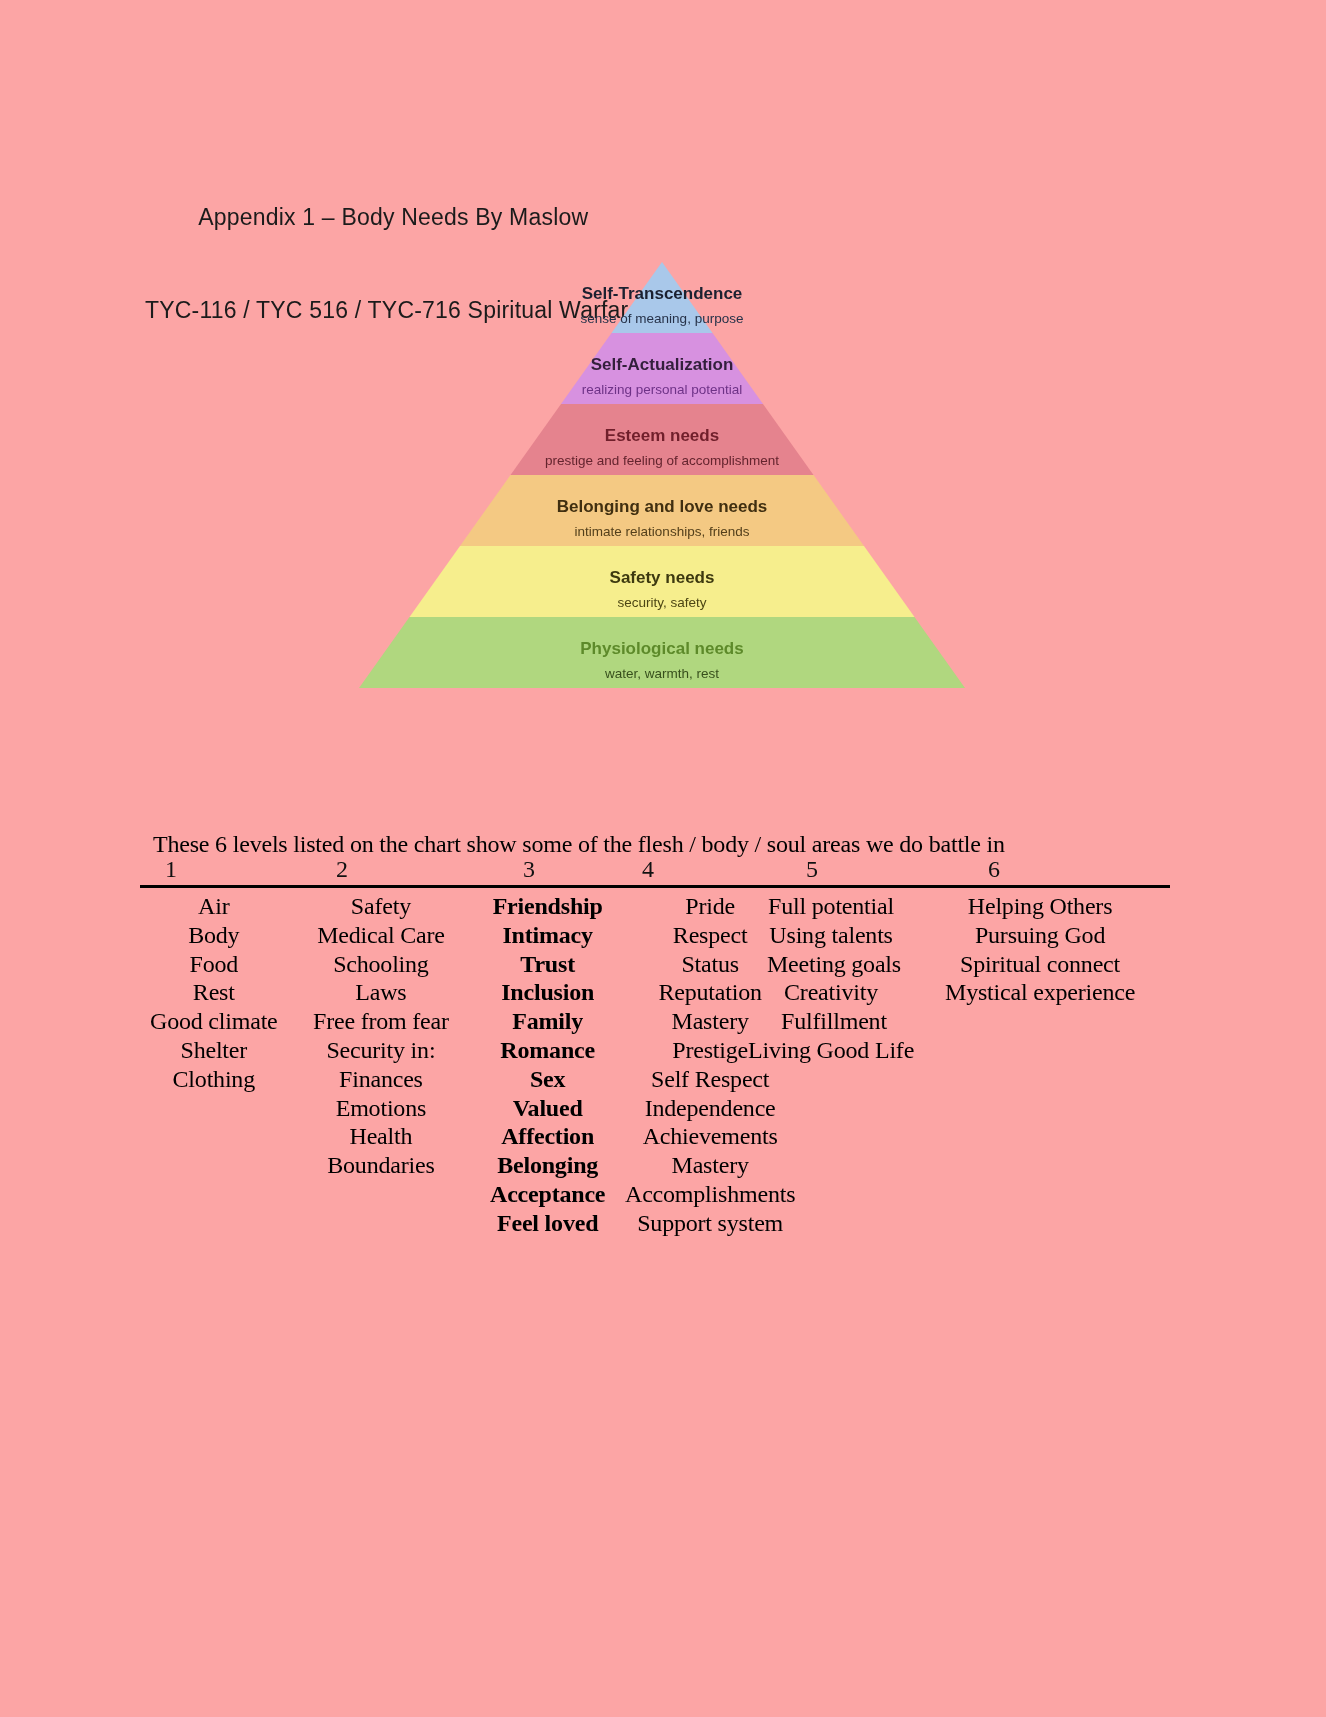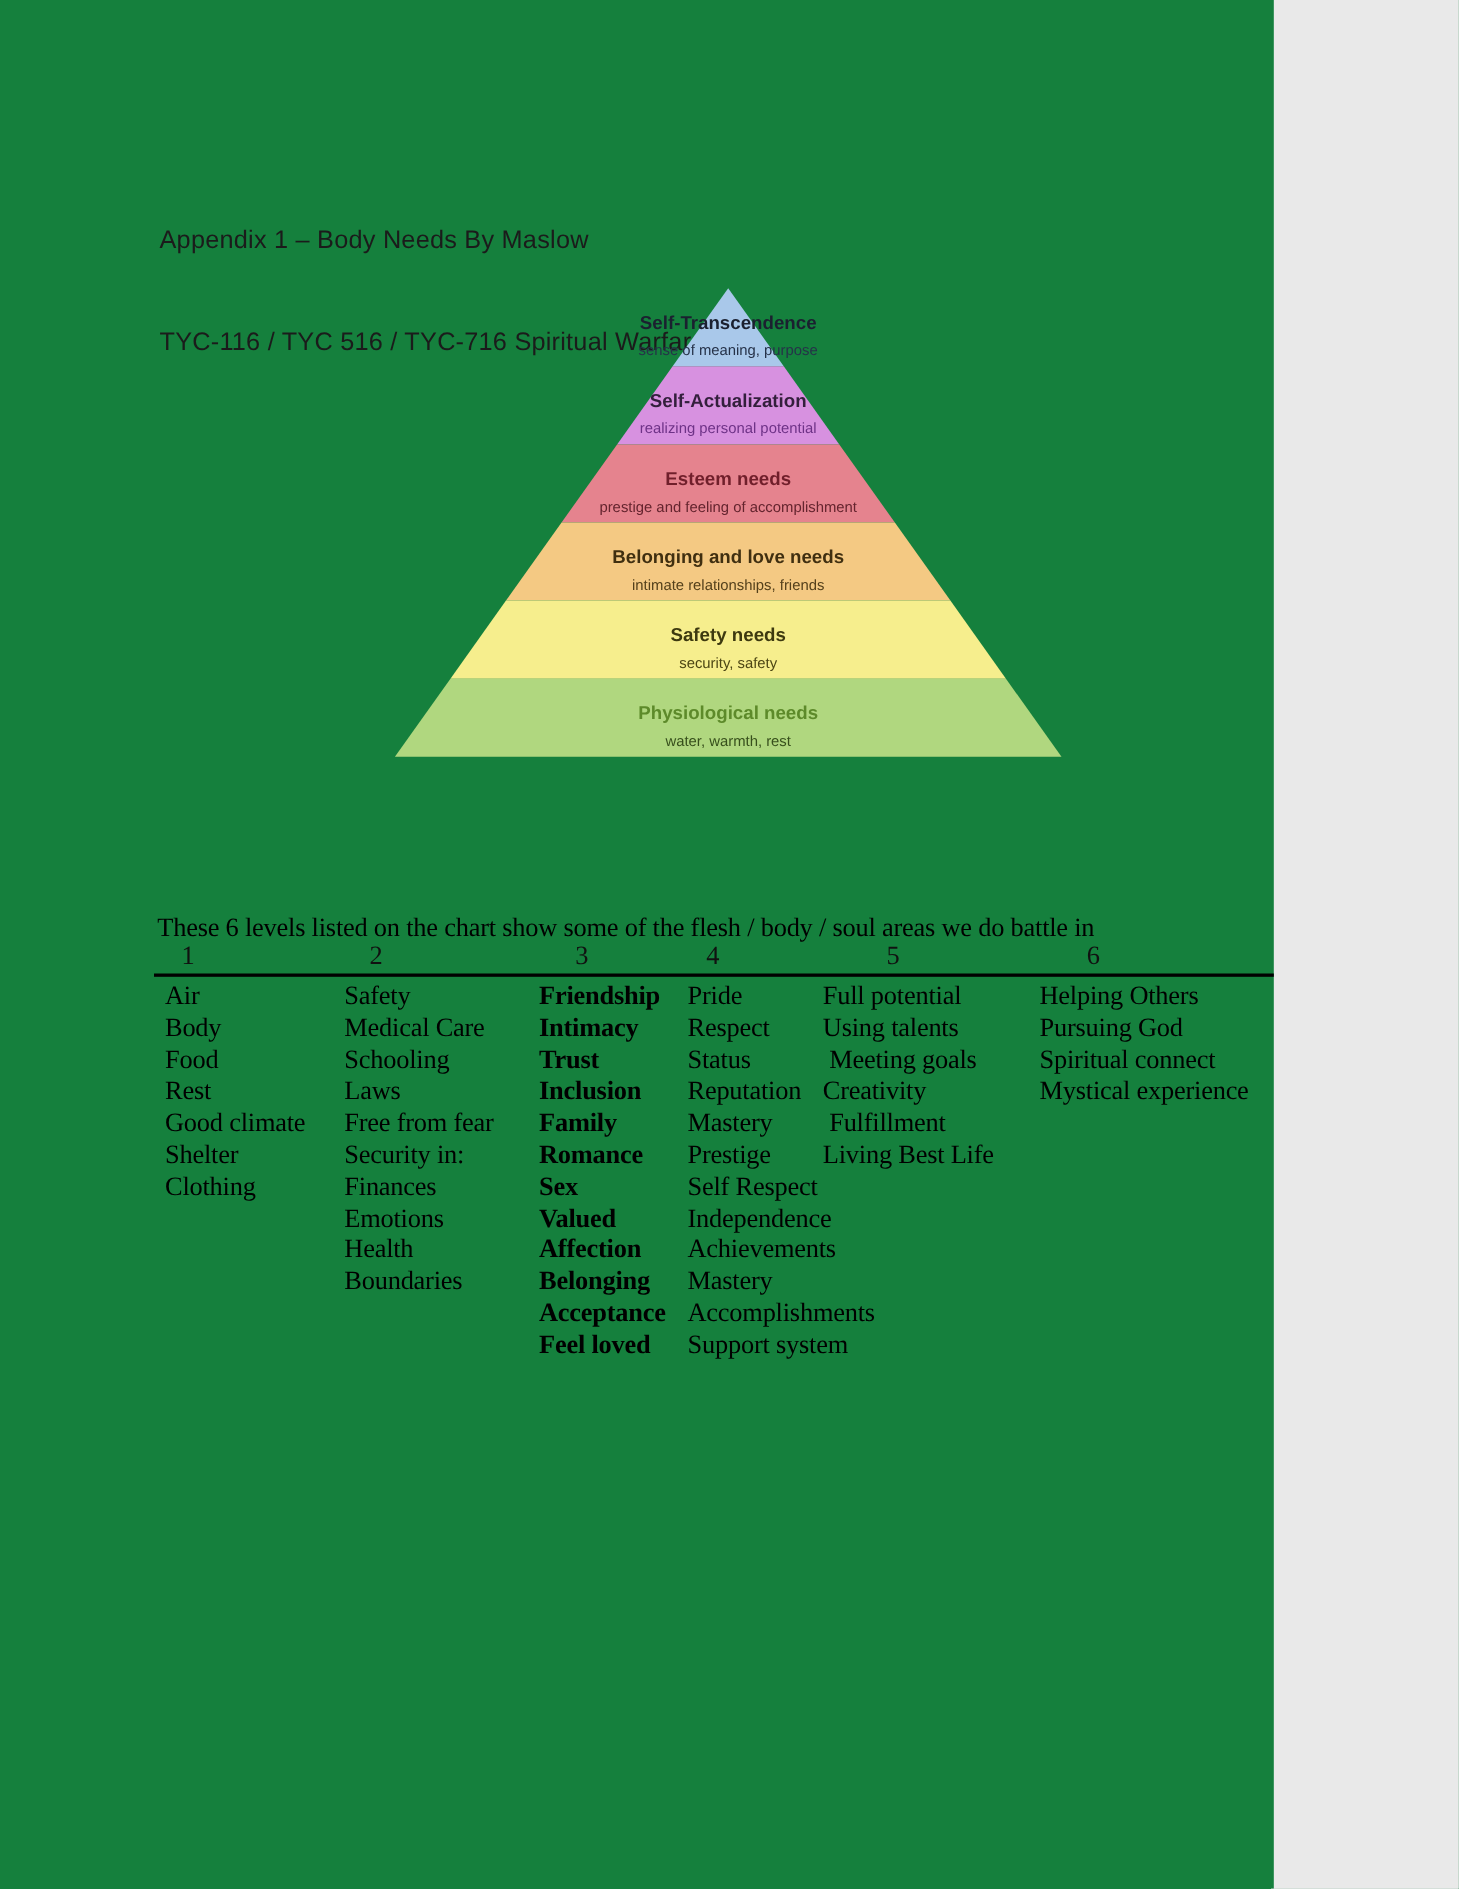--- a/index.html
+++ b/index.html
@@ -1,21 +1,21 @@
 <!DOCTYPE html>
 <html><head>
 <meta charset="utf-8">
 <style>
   html,body{margin:0;padding:0;background:#e9e9e9;}
-  #page{position:relative;width:1158px;height:1717px;background:#15803d;overflow:hidden;
-        font-family:"Liberation Serif", serif;color:#111;}
+  #page{position:relative;width:1326px;height:1717px;background:#fca5a5;overflow:hidden;
+        font-family:"Liberation Serif", serif;color:#111;text-align:center;}
   .heading{position:absolute;left:145px;top:140px;
            font-family:"Liberation Sans", sans-serif;font-size:23px;line-height:31px;
            color:#1b1b1b;letter-spacing:0.2px;white-space:pre;}
-  .intro{position:absolute;left:143px;top:762px;font-size:24px;line-height:33px;
+  .intro{position:absolute;left:153px;top:762px;font-size:24px;line-height:33px;
          letter-spacing:-0.2px;white-space:pre;color:#000;}
   #pyramid-wrap{position:absolute;left:355px;top:258px;width:614px;height:434px;}
   #pyramid-wrap svg{display:block;width:614px;height:434px;}
   .pyr-title{font-family:"Liberation Sans", sans-serif;font-weight:bold;font-size:17px;}
   .pyr-sub{font-family:"Liberation Sans", sans-serif;font-size:13.5px;}
   #num-row{position:absolute;left:140px;top:856px;width:1030px;height:29px;
            border-bottom:3px solid #000;font-size:24px;}
   .col-num{position:absolute;top:0;}
   .tbl-col{position:absolute;top:892px;font-size:24px;line-height:28.8px;
            letter-spacing:-0.2px;white-space:pre;color:#000;}
@@ -63,17 +63,17 @@
       <span class="col-num" style="left: 383px;">3</span>
       <span class="col-num" style="left: 502px;">4</span>
       <span class="col-num" style="left: 666px;">5</span>
       <span class="col-num" style="left: 848px;">6</span>
     </div>
   <div id="table-cols">
       <div class="tbl-col" style="left: 150px;"><div>Air</div><div>Body</div><div>Food</div><div>Rest</div><div>Good climate</div><div>Shelter</div><div>Clothing</div></div>
       <div class="tbl-col" style="left: 313px;"><div>Safety</div><div>Medical Care</div><div>Schooling</div><div>Laws</div><div>Free from fear</div><div>Security in:</div><div>Finances</div><div>Emotions</div><div>Health</div><div>Boundaries</div></div>
       <div class="tbl-col" style="left: 490px; font-weight: bold;"><div>Friendship</div><div>Intimacy</div><div>Trust</div><div>Inclusion</div><div>Family</div><div>Romance</div><div>Sex</div><div>Valued</div><div>Affection</div><div>Belonging</div><div>Acceptance</div><div>Feel loved</div></div>
       <div class="tbl-col" style="left: 625px;"><div>Pride</div><div>Respect</div><div>Status</div><div>Reputation</div><div>Mastery</div><div>Prestige</div><div>Self Respect</div><div>Independence</div><div>Achievements</div><div>Mastery</div><div>Accomplishments</div><div>Support system</div></div>
-      <div class="tbl-col" style="left: 748px;"><div>Full potential</div><div>Using talents</div><div> Meeting goals</div><div>Creativity</div><div> Fulfillment</div><div>Living Best Life</div></div>
+      <div class="tbl-col" style="left: 748px;"><div>Full potential</div><div>Using talents</div><div> Meeting goals</div><div>Creativity</div><div> Fulfillment</div><div>Living Good Life</div></div>
       <div class="tbl-col" style="left: 945px;"><div>Helping Others</div><div>Pursuing God</div><div>Spiritual connect</div><div>Mystical experience</div></div>
     </div>
 
 </div>
 
 </body></html>

